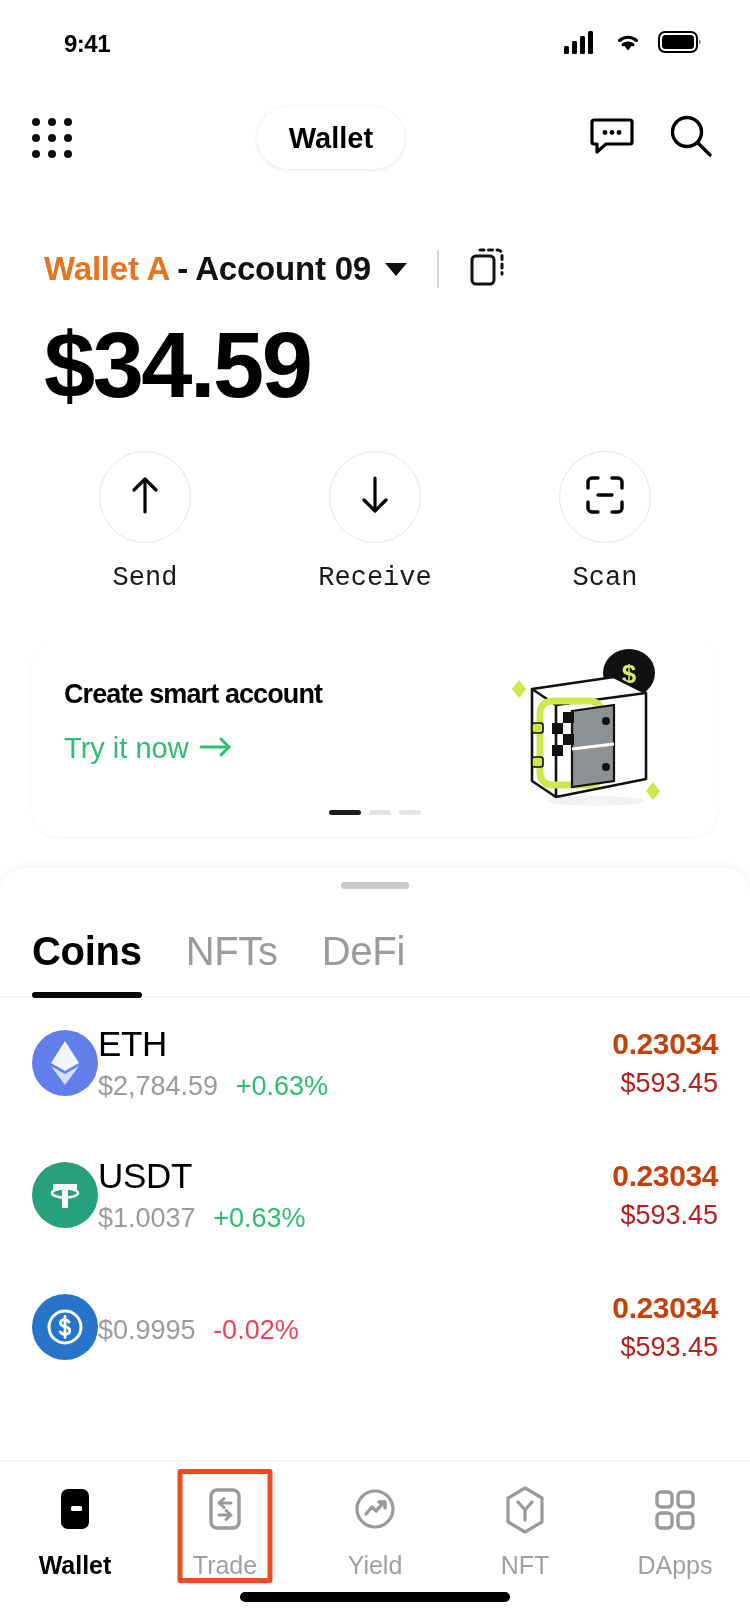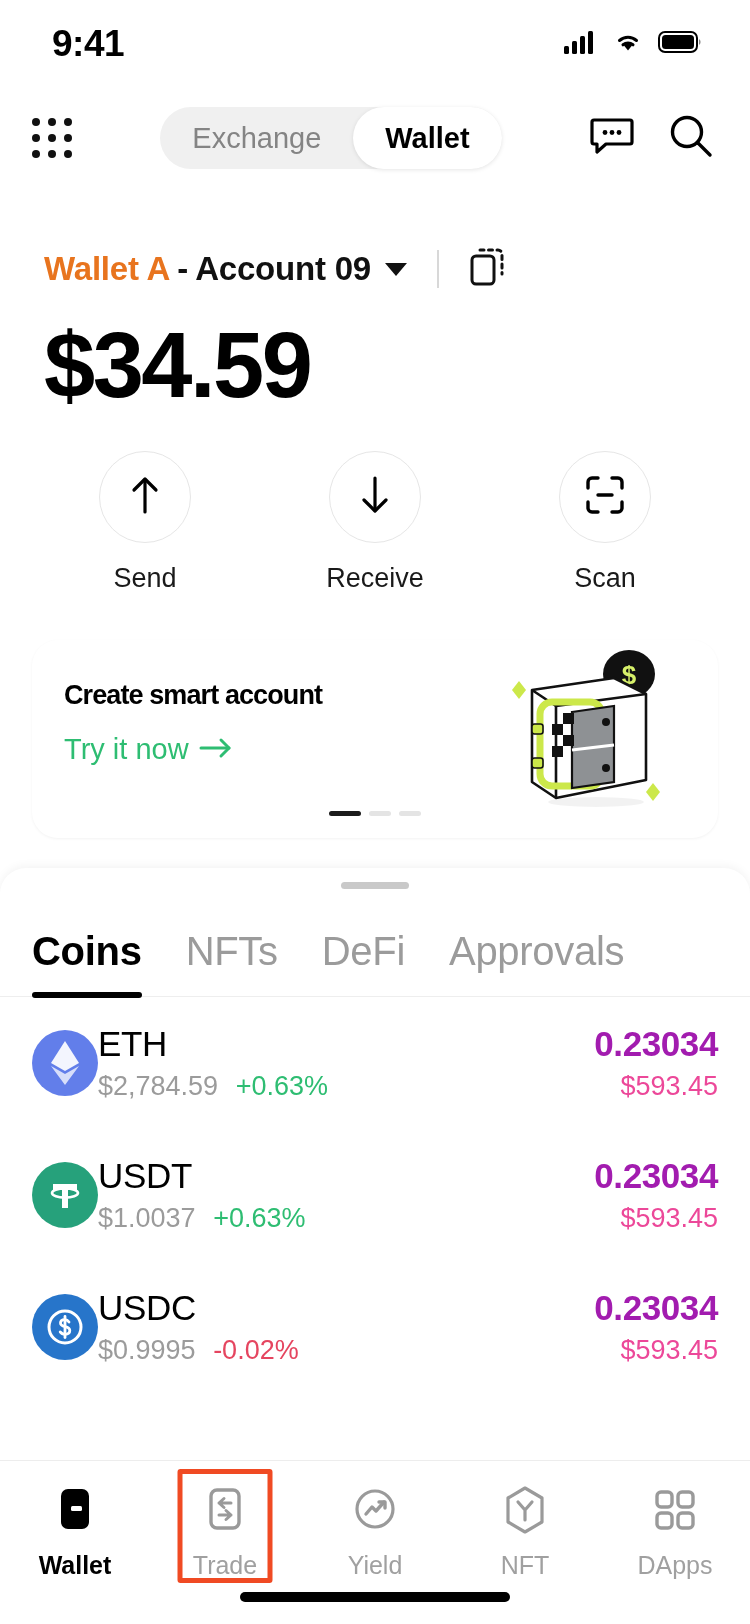--- a/index.html
+++ b/index.html
@@ -17,21 +17,21 @@
   }
 
   
   .statusbar {
     height:88px;
     display:flex; align-items:center; justify-content:space-between;
     padding:0 48px 0 52px;
     background:#ffffff;
   }
   .status-time {
-    font-size:37px; font-weight:700; color:#000; letter-spacing:-0.5px;
+    font-size:24px; font-weight:700; color:#000; letter-spacing:-0.5px;margin-left:12px;
   }
   .status-icons { display:flex; align-items:center; gap:14px; }
 
   
   .topnav {
     height:100px;
     display:flex; align-items:center; justify-content:space-between;
     padding:0 36px 0 32px;
     background:#ffffff;
   }
@@ -82,21 +82,21 @@
   .actions {
     display:flex; padding:28px 30px 0 30px;
   }
   .action { flex:1; display:flex; flex-direction:column; align-items:center; }
   .action-circle {
     width:92px; height:92px; border-radius:50%;
     border:1.5px solid #e6e6e6; background:#ffffff;
     display:flex; align-items:center; justify-content:center;
   }
   .action-label {
-    margin-top:20px; font-size:27px; color:#1a1a1a; font-weight:400;
+    margin-top:20px; font-size:27px; color:#1a1a1a; font-weight:400;font-family:Liberation Mono, monospace;
   }
 
   
   .banner-wrap { padding:46px 32px 0 32px; }
   .banner {
     position:relative;
     background:#ffffff; border-radius:26px;
     height:198px; padding:40px 0 0 32px;
     box-shadow:0 1px 3px rgba(0,0,0,.05);
     overflow:hidden;
@@ -156,23 +156,23 @@
   .coin-mid { flex:1; }
   .coin-sym {
     font-size:35px; font-weight:400; color:#000; letter-spacing:-0.3px;
   }
   .coin-sub { margin-top:7px; font-size:27px; color:#9b9b9b; }
   .chg { margin-left:10px; }
   .chg.up { color:#2ebd72; }
   .chg.down { color:#e5455f; }
   .coin-right { text-align:right; }
   .coin-amt {
-    font-size:35px; font-weight:700; color:#a21caf; letter-spacing:-0.4px;margin-left:32px;
-  }
-  .coin-val { margin-top:7px; font-size:27px; color:#ec4899; }
+    font-size:30px; font-weight:700; color:#c2410c; letter-spacing:-0.4px;margin-left:32px;
+  }
+  .coin-val { margin-top:7px; font-size:27px; color:#b91c1c; }
 
   
   .bottomnav {
     position:absolute; left:0; right:0; bottom:0;
     height:164px; background:#ffffff;
     border-top:1.5px solid #ededed;
     display:flex; align-items:flex-start;
     padding-top:18px;
   }
   .nav-item {
@@ -237,21 +237,20 @@
         <i></i>
         <i></i>
         <i></i>
         <i></i>
         <i></i>
         <i></i>
         <i></i>
         <i></i>
     </div>
     <div class="seg">
-      <div class="seg-item">Exchange</div>
       <div class="seg-item active">Wallet</div>
     </div>
     <div class="topnav-right">
       <span>
         <svg width="44" height="42" viewBox="0 0 44 42">
           <path d="M4 5h36a2 2 0 012 2v20a2 2 0 01-2 2H16l-9 8v-8H4a2 2 0 01-2-2V7a2 2 0 012-2z" fill="none" stroke="#000" stroke-width="3.2" stroke-linejoin="round"></path>
           <circle cx="15" cy="17.5" r="2.4" fill="#000"></circle>
           <circle cx="22" cy="17.5" r="2.4" fill="#000"></circle>
           <circle cx="29" cy="17.5" r="2.4" fill="#000"></circle>
         </svg>
@@ -376,21 +375,20 @@
     </div>
   </div>
 
   <div class="sheet">
     <div class="grabber"></div>
 
     <div class="tabs">
       <div class="tab active">Coins</div>
       <div class="tab">NFTs</div>
       <div class="tab">DeFi</div>
-      <div class="tab">Approvals</div>
     </div>
 
     <div class="coin-list">
 
       <div class="coin-row">
         <div class="coin-icon" style="background:#627eea">
           <svg width="34" height="50" viewBox="0 0 34 50">
             <path d="M17 3 L31 25 L17 33 L3 25 Z" fill="#ffffff" opacity=".92"></path>
             <path d="M17 36 L31 28 L17 47 L3 28 Z" fill="#ffffff" opacity=".75"></path>
           </svg>
@@ -431,21 +429,20 @@
 
       <div class="coin-row">
         <div class="coin-icon" style="background:#2775ca">
           <svg width="46" height="46" viewBox="0 0 46 46">
             <circle cx="23" cy="23" r="16" fill="none" stroke="#ffffff" stroke-width="3"></circle>
             <path d="M27 18c-1.1-1.6-2.6-2.3-4.2-2.3-2.6 0-4.3 1.4-4.3 3.4 0 2 1.6 2.9 4.6 3.6 3 .7 4.7 1.7 4.7 3.9 0 2.2-1.9 3.7-4.8 3.7-2 0-3.7-.8-4.8-2.4" fill="none" stroke="#ffffff" stroke-width="2.8" stroke-linecap="round"></path>
             <path d="M23 12.5v21" stroke="#ffffff" stroke-width="2.8" stroke-linecap="round"></path>
           </svg>
         </div>
         <div class="coin-mid">
-          <div class="coin-sym">USDC</div>
           <div class="coin-sub">
             <span>$0.9995</span>
             <span class="chg down">-0.02%</span>
           </div>
         </div>
         <div class="coin-right">
           <div class="coin-amt">0.23034</div>
           <div class="coin-val">$593.45</div>
         </div>
       </div>

